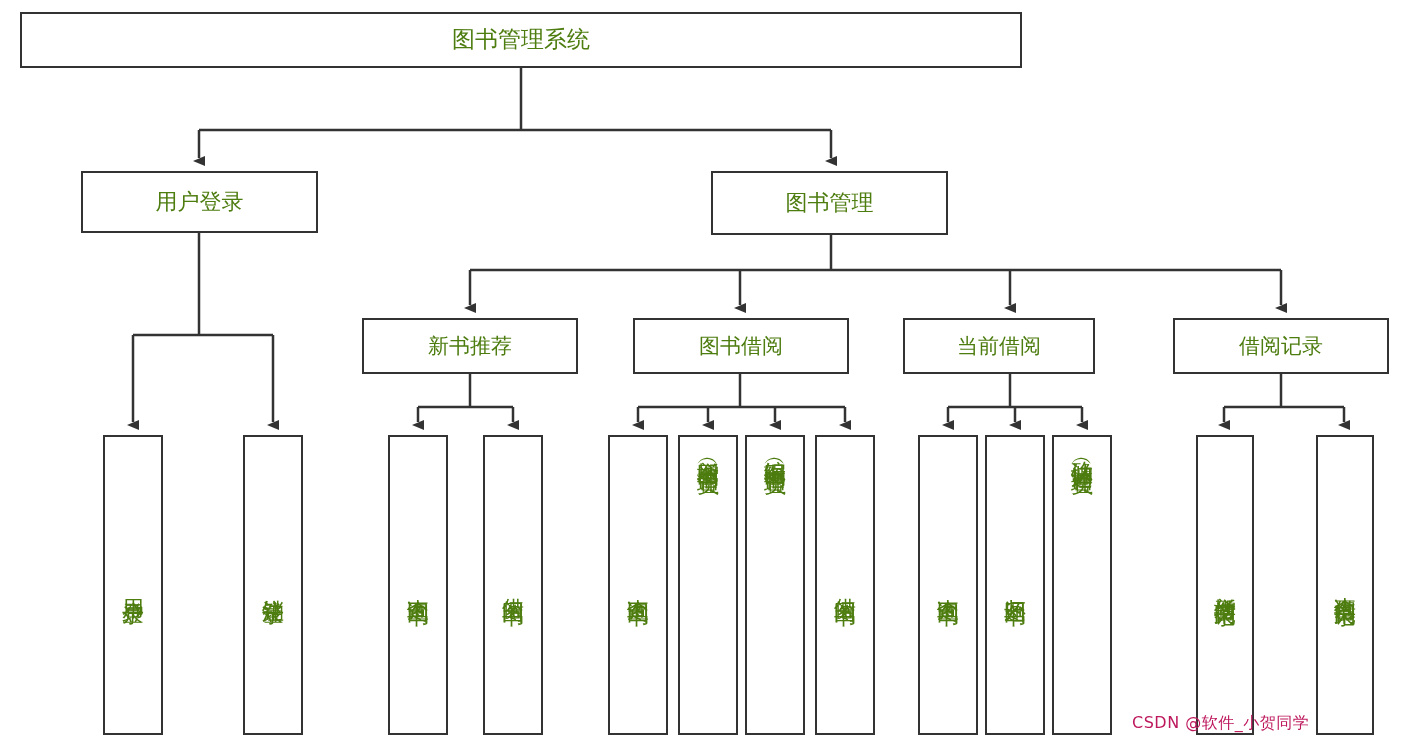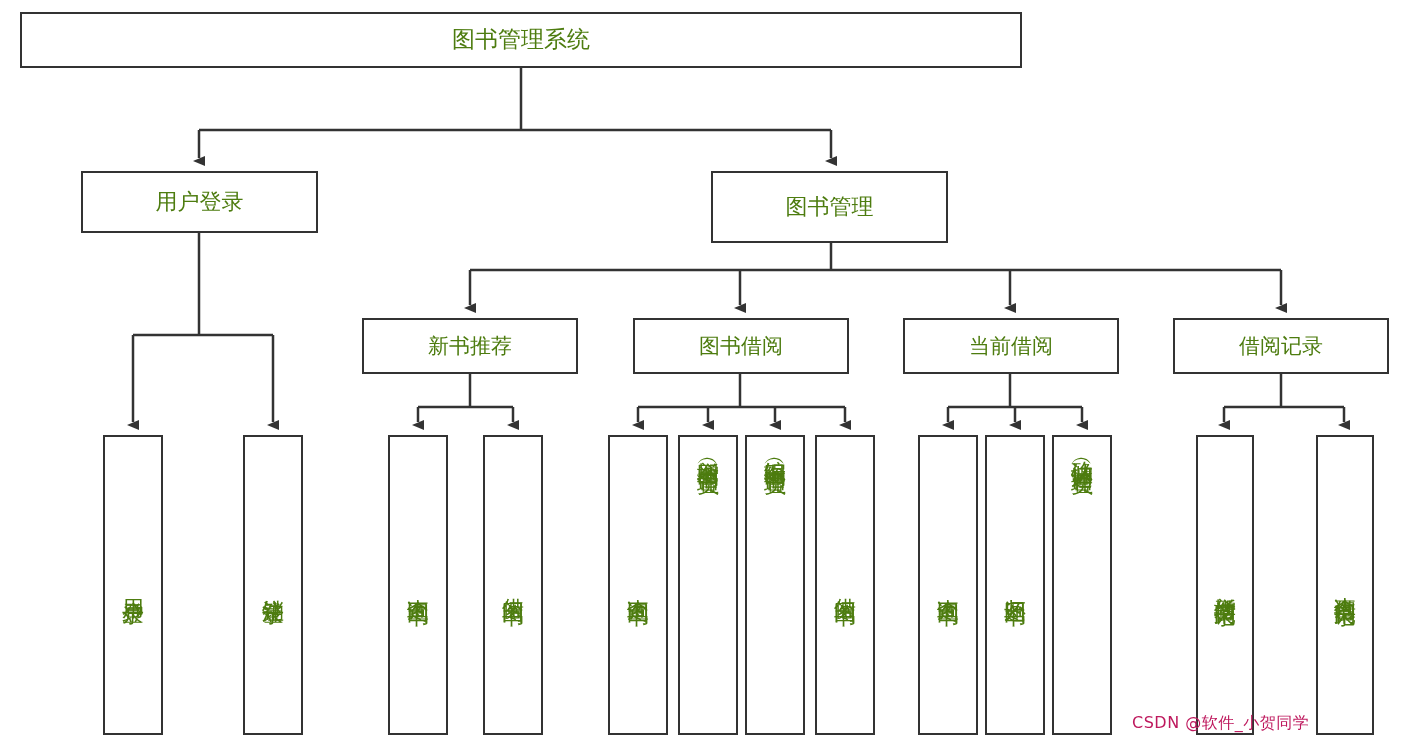--- a/index.html
+++ b/index.html
@@ -123,31 +123,31 @@
     </g>
   </svg>
 
   <div class="node root" style="left:20px; top:12px; width:1002px; height:56px;">
     <span>图书管理系统</span>
   </div>
 
   <div class="node lvl2" style="left:81px; top:171px; width:237px; height:62px;">
     <span>用户登录</span>
   </div>
-  <div class="node lvl2" style="left:711px; top:171px; width:237px; height:72px;">
+  <div class="node lvl2" style="left:711px; top:171px; width:237px; height:64px;">
     <span>图书管理</span>
   </div>
 
   <div class="node lvl3" style="left:633px; top:318px; width:216px; height:56px;">
     <span>图书借阅</span>
   </div>
   <div class="node lvl3" style="left:362px; top:318px; width:216px; height:56px;">
     <span>新书推荐</span>
   </div>
-  <div class="node lvl3" style="left:903px; top:318px; width:216px; height:56px;">
+  <div class="node lvl3" style="left:903px; top:318px; width:192px; height:56px;">
     <span>当前借阅</span>
   </div>
   <div class="node lvl3" style="left:1173px; top:318px; width:216px; height:56px;justify-content:center;">
     <span>借阅记录</span>
   </div>
 
   <div class="node leaf" style="left:103px; top:435px; width:60px; height:300px;">
     <span>用户登录</span>
   </div>
   <div class="node leaf" style="left:243px; top:435px; width:60px; height:300px;">

